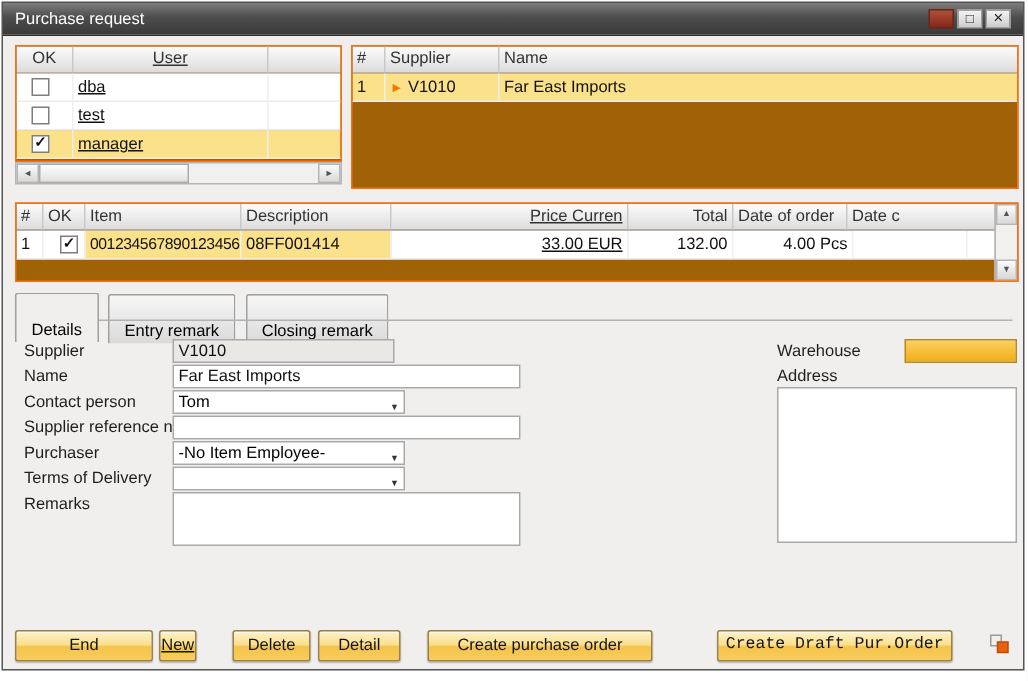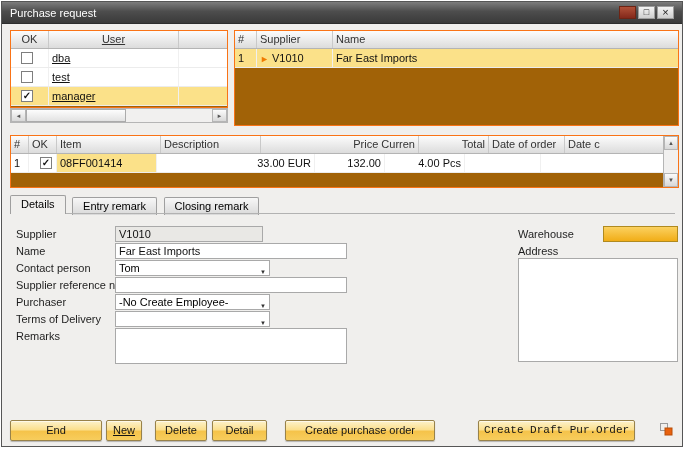--- a/index.html
+++ b/index.html
@@ -43,41 +43,41 @@
   .s-num{width:22px;}
   .s-sup{width:76px;}
   .s-name{flex:1;border-right:none;}
   .larr{color:#f07b00;font-size:9px;margin-right:3px;}
 
   
   .i0{width:18px;}
   .i1{width:28px;}
   .i2{width:104px;}
   .i3{width:100px;}
-  .i4{width:158px;}
+  .i4{width:158px;text-decoration:underline;}
   .i5{width:70px;}
   .i6{width:80px;}
   .i7{width:76px;}
   .i8{flex:1;border-right:none;}
   .item-num{font-size:10.5px;letter-spacing:-0.3px;}
 
   
   .hsb{position:absolute;height:15px;border:1px solid #b5b5b5;background:#f1f0ef;display:flex;}
   .vsb{position:absolute;width:15px;border-left:1px solid #b5b5b5;background:#f1f0ef;
        display:flex;flex-direction:column;top:0;bottom:0;right:0;}
   .sbb{background:linear-gradient(#fbfbfb,#d8d8d8);border:1px solid #b5b5b5;color:#555;
        text-align:center;cursor:default;}
   .hsb .sbb{width:15px;font-size:6px;line-height:13px;}
   .vsb .sbb{height:14px;font-size:6px;line-height:13px;}
   .hsb .thumb{width:100px;background:linear-gradient(#fdfdfd,#e2e2e2);border:1px solid #ababab;}
   .sbtrack{flex:1;}
 
   
   .tabstrip{position:absolute;left:8px;top:193px;height:19px;}
-  .tab{display:inline-block;height:18px;line-height:17px;padding:0 10px;font-size:11px;
+  .tab{display:inline-block;height:18px;line-height:17px;padding:16px 10px;font-size:11px;
        border:1px solid #9f9f9f;border-bottom:none;border-radius:2px 2px 0 0;
        background:linear-gradient(#f7f7f7,#d9d9d9);margin-right:2px;position:relative;top:1px;
        vertical-align:bottom;cursor:default;}
   .tab.active{background:#f0efed;height:19px;top:0;z-index:3;}
   .panel-line{position:absolute;left:8px;right:7px;top:211px;border-top:1px solid #b2b2b2;z-index:1;}
 
   
   .lbl{position:absolute;font-size:11px;color:#1e1e1e;white-space:nowrap;}
   .tf{position:absolute;height:16px;border:1px solid #a9a9a9;background:#fff;
       font-family:"Liberation Sans",sans-serif;font-size:11px;padding:0 3px;color:#111;}
@@ -167,20 +167,21 @@
         <div class="hc i4 hr">Price Curren</div>
         <div class="hc i5 hr">Total</div>
         <div class="hc i7">Date of order</div>
         <div class="hc i8">Date c</div>
       </div>
       <div class="grow">
         <div class="gc i0">1</div>
         <div class="gc i1">
             <div class="cb" style="margin-left:8px;">✓</div>
           </div>
+        <div class="gc i2 item-num sel">001234567890123456</div>
         <div class="gc i3 sel">08FF001414</div>
         <div class="gc i4 hr">33.00 EUR</div>
         <div class="gc i5 hr">132.00</div>
         <div class="gc i6 hr">4.00 Pcs</div>
         <div class="gc i7"></div>
         <div class="gc i8"></div>
       </div>
     </div>
     <div class="vsb">
       <div class="sbb">▲</div>
@@ -206,41 +207,41 @@
   <div class="combo" style="left:113px;top:258px;width:155px;">
     <span>Tom</span>
     <span class="arr">▼</span>
   </div>
 
   <div class="lbl" style="left:14px;top:277px;">Supplier reference nu</div>
   <input class="tf" style="left: 113px; top: 275px; width: 232px;" value="">
 
   <div class="lbl" style="left:14px;top:294px;">Purchaser</div>
   <div class="combo" style="left:113px;top:292px;width:155px;">
-    <span>-No Create Employee-</span>
+    <span>-No Item Employee-</span>
     <span class="arr">▼</span>
   </div>
 
   <div class="lbl" style="left:14px;top:311px;">Terms of Delivery</div>
   <div class="combo" style="left:113px;top:309px;width:155px;">
     <span></span>
     <span class="arr">▼</span>
   </div>
 
   <div class="lbl" style="left:14px;top:328px;">Remarks</div>
   <textarea class="tf" style="left: 113px; top: 326px; width: 232px; height: 36px;"></textarea>
 
   <div class="lbl" style="left:516px;top:226px;">Warehouse</div>
   <input class="tf warehouse" style="left: 601px; top: 224px; width: 75px;" value="">
 
   <div class="lbl" style="left:516px;top:243px;">Address</div>
   <textarea class="tf" style="left: 516px; top: 256px; width: 160px; height: 104px;"></textarea>
 
   <div class="gbtn" style="left:8px;width:92px;">End</div>
-  <div class="gbtn" style="left:104px;width:36px;text-decoration:underline;">New</div>
+  <div class="gbtn" style="left:104px;width:25px;text-decoration:underline;">New</div>
   <div class="gbtn" style="left:153px;width:52px;">Delete</div>
   <div class="gbtn" style="left:210px;width:55px;">Detail</div>
   <div class="gbtn" style="left:283px;width:150px;">Create purchase order</div>
   <div class="gbtn" style="left:476px;width:157px;font-family:Liberation Mono, monospace;">Create Draft Pur.Order</div>
 
   <div class="grip">
     <svg width="14" height="14">
       <rect x="1.5" y="1.5" width="7" height="7" fill="none" stroke="#9a9a9a"></rect>
       <rect x="6" y="6" width="7" height="7" fill="#e8610e" stroke="#b84e08"></rect>
     </svg>

